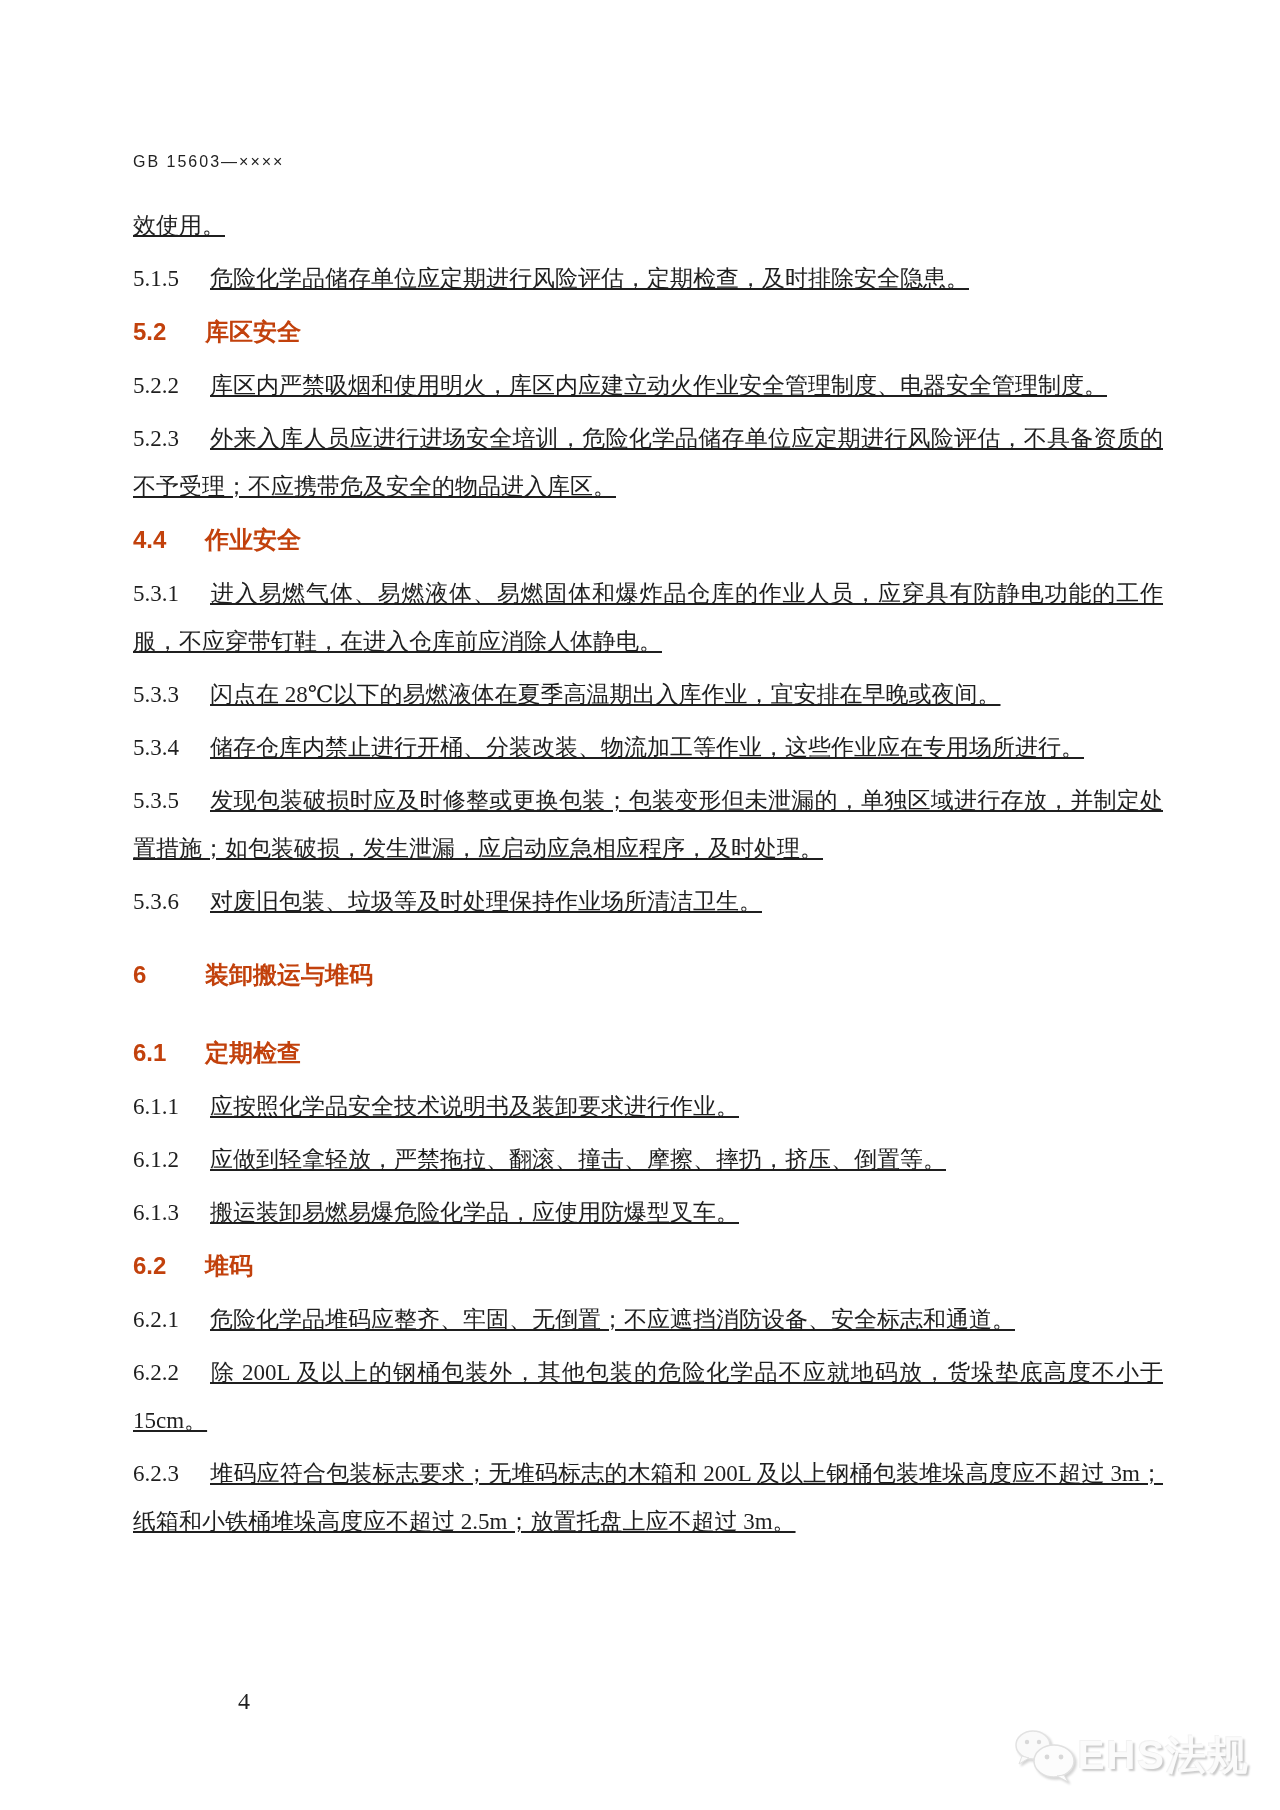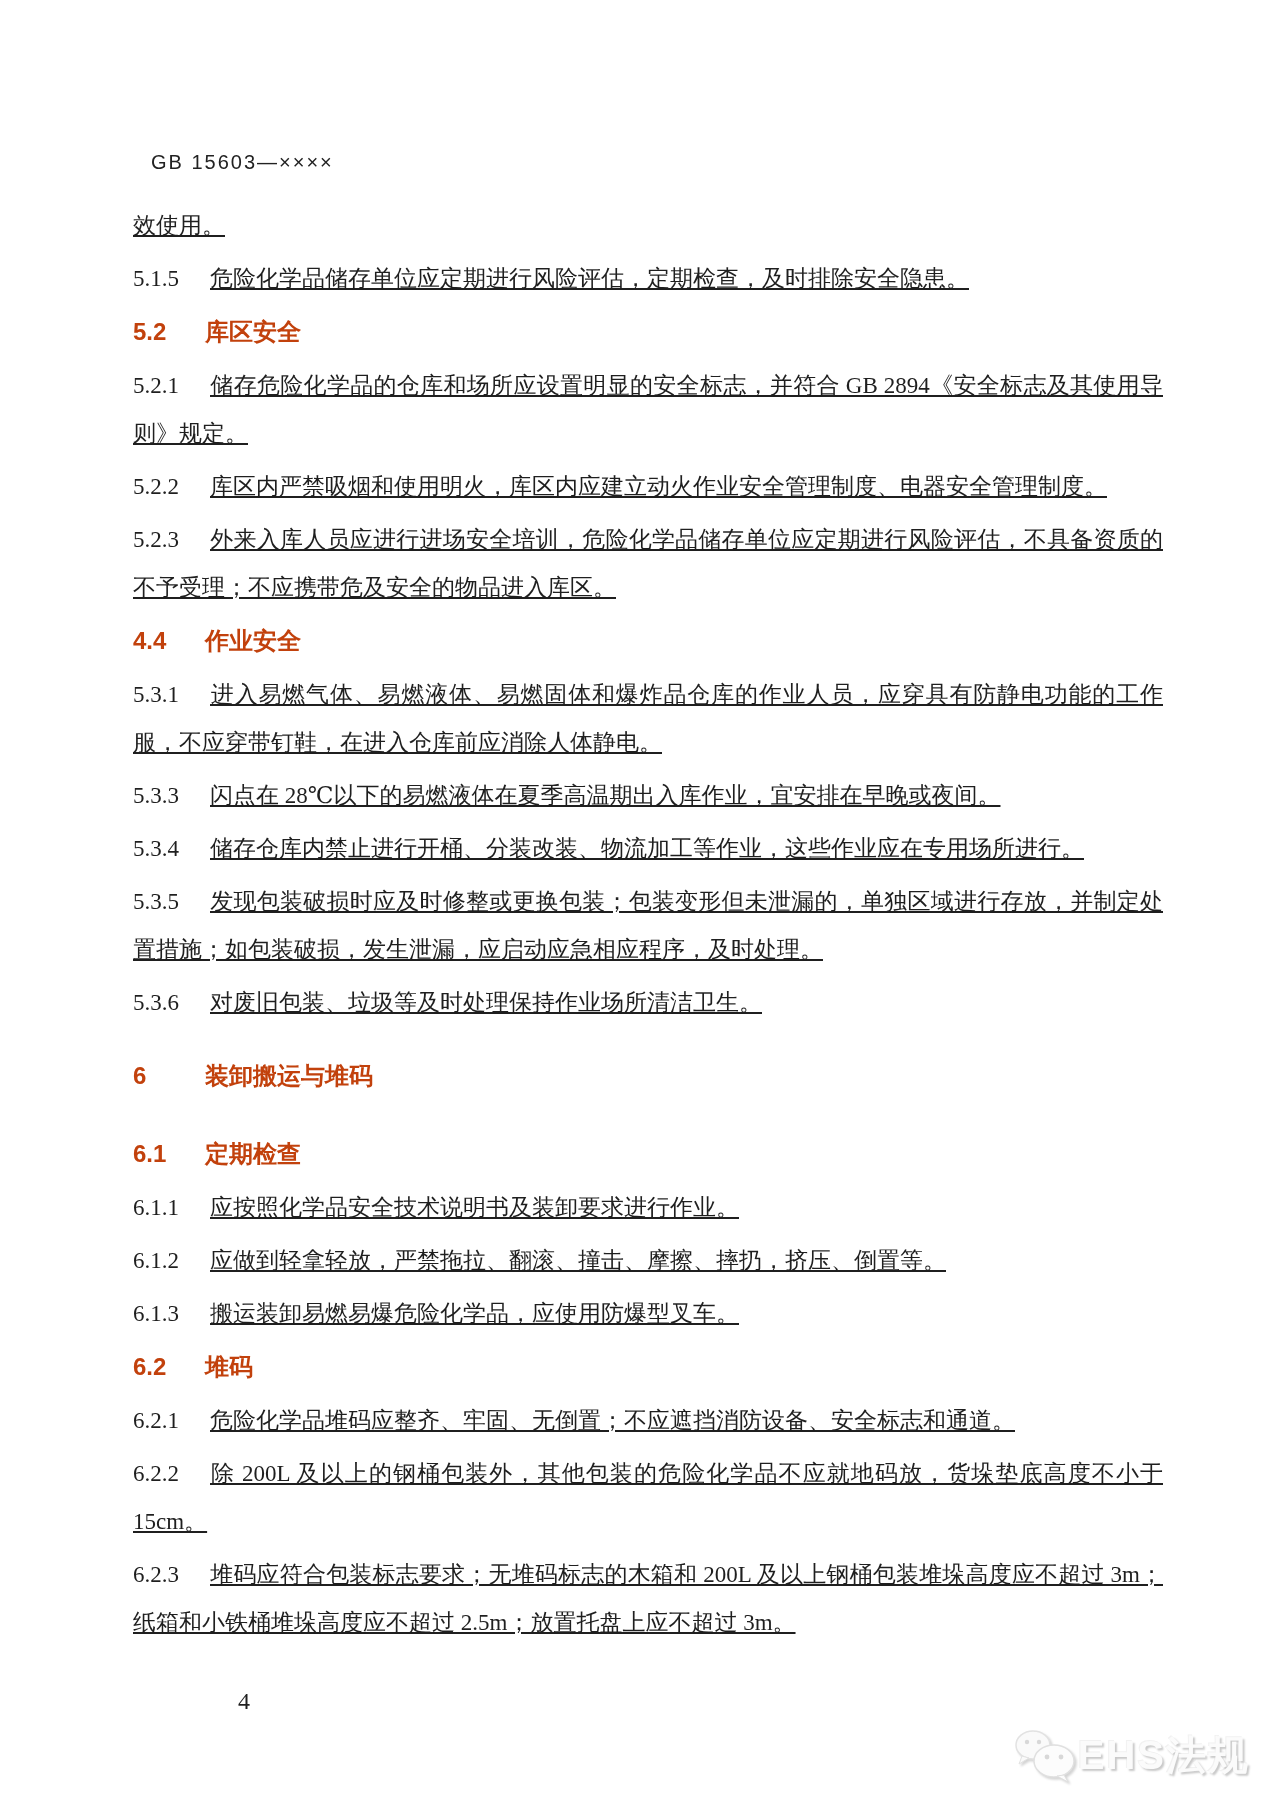--- a/index.html
+++ b/index.html
@@ -17,24 +17,24 @@
     color: #1c1c1c;
   }
   .doc-column {
     position: absolute;
     left: 133px;
     top: 148px;
     width: 1030px;
   }
   .doc-header {
     font-family: "Liberation Sans", "DejaVu Sans", sans-serif;
-    font-size: 20px;
+    font-size: 16px;
     letter-spacing: 2px;
     line-height: 28px;
-    margin: 0 0 26px 18px;
+    margin: 0 0 26px 0;
     color: #222222;
   }
   p.clause, p.continuation {
     margin: 0 0 5px 0;
     font-size: 23px;
     line-height: 48px;
     text-align: justify;
     color: #1f1f1f;
     text-decoration: underline;
   }
@@ -95,21 +95,20 @@
   <div class="doc-column">
 
     <div class="doc-header">GB 15603—××××</div>
 
     <p class="continuation">效使用。</p>
 
     <p class="clause"><span class="num">5.1.5</span><span>危险化学品储存单位应定期进行风险评估，定期检查，及时排除安全隐患。</span></p>
 
     <div class="section-heading"><span class="hnum">5.2</span><span>库区安全</span></div>
 
-    <p class="clause"><span class="num">5.2.1</span><span>储存危险化学品的仓库和场所应设置明显的安全标志，并符合 GB 2894《安全标志及其使用导则》规定。</span></p>
 
     <p class="clause"><span class="num">5.2.2</span><span>库区内严禁吸烟和使用明火，库区内应建立动火作业安全管理制度、电器安全管理制度。</span></p>
 
     <p class="clause"><span class="num">5.2.3</span><span>外来入库人员应进行进场安全培训，危险化学品储存单位应定期进行风险评估，不具备资质的不予受理；不应携带危及安全的物品进入库区。</span></p>
 
     <div class="section-heading"><span class="hnum">4.4</span><span>作业安全</span></div>
 
     <p class="clause"><span class="num">5.3.1</span><span>进入易燃气体、易燃液体、易燃固体和爆炸品仓库的作业人员，应穿具有防静电功能的工作服，不应穿带钉鞋，在进入仓库前应消除人体静电。</span></p>
 
 

